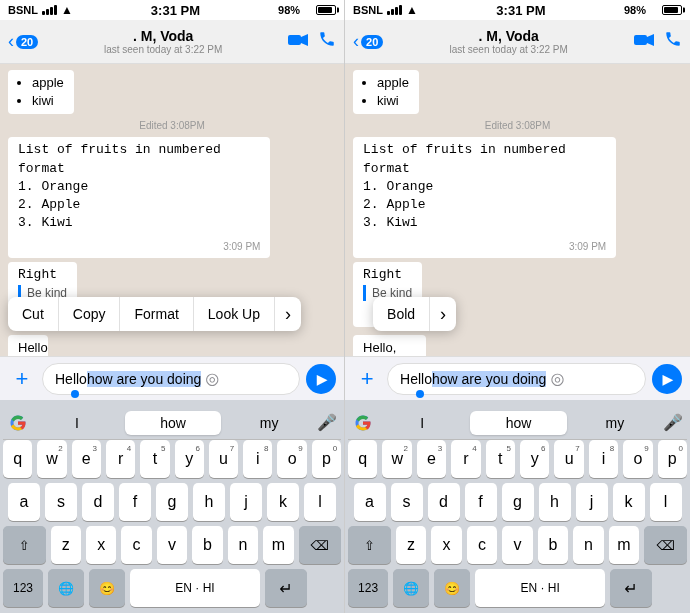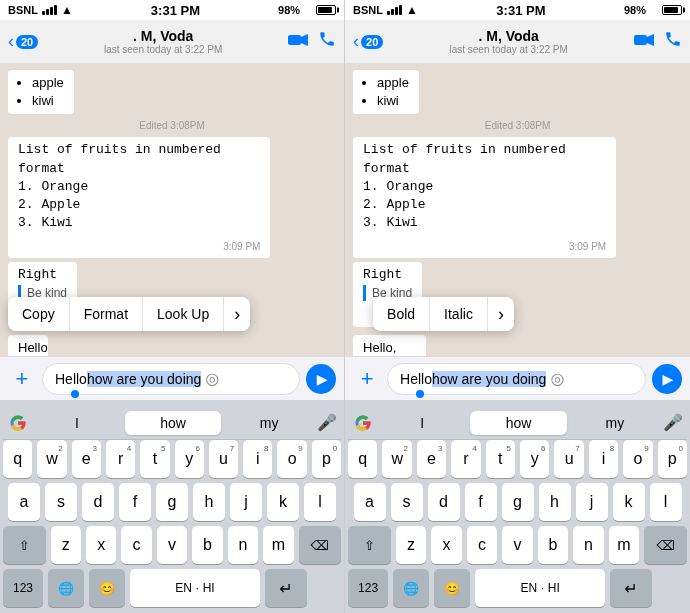--- a/index.html
+++ b/index.html
@@ -404,20 +404,21 @@
       <div class="quoted-msg">Be kind</div>
       <div class="msg-time">3:14 PM</div>
     </div>
 
     <div style="position:relative;align-self:flex-start;margin-top:4px;">
       <div class="msg-bubble received" style="display:inline-block;">
         <span>Hello</span>
       </div>
       
       <div class="context-menu" style="bottom:100%;left:0;margin-bottom:4px;">
+        <span class="context-menu-item">Cut</span>
         <span class="context-menu-item">Copy</span>
         <span class="context-menu-item">Format</span>
         <span class="context-menu-item">Look Up</span>
         <span class="context-menu-item context-menu-more">›</span>
       </div>
     </div>
   </div>
 
   <div class="input-bar">
     <span class="add-btn">+</span>
@@ -559,21 +560,20 @@
     </div>
 
     <div style="position:relative;align-self:flex-start;margin-top:4px;">
       <div class="msg-bubble received" style="display:inline-block;">
         <span>Hello,</span>
         <span style="font-size:13px;color:#555;margin-top:45px;"> how a</span>
       </div>
       
       <div class="context-menu" style="bottom:100%;left:20px;margin-bottom:4px;">
         <span class="context-menu-item">Bold</span>
-        <span class="context-menu-item">Italic</span>
         <span class="context-menu-item context-menu-more">›</span>
       </div>
     </div>
   </div>
 
   <div class="input-bar">
     <span class="add-btn">+</span>
     <div class="text-input-wrapper" style="position:relative;">
       <span class="input-text">Hello </span>
       <span class="input-text input-selected">how are you doing</span>

